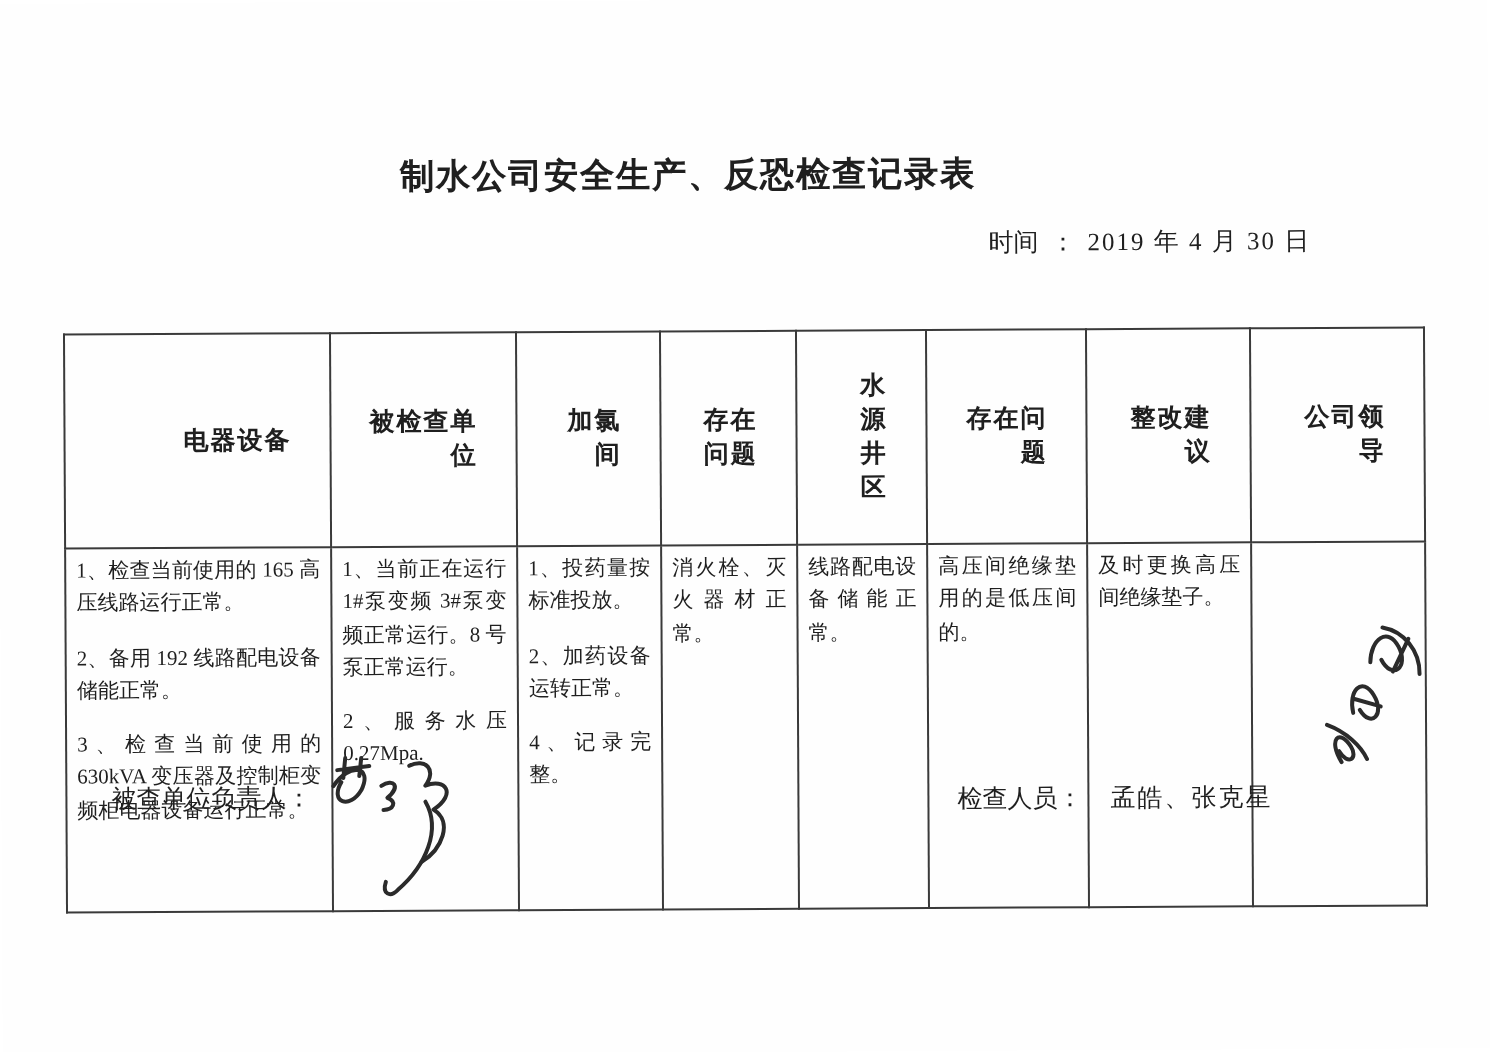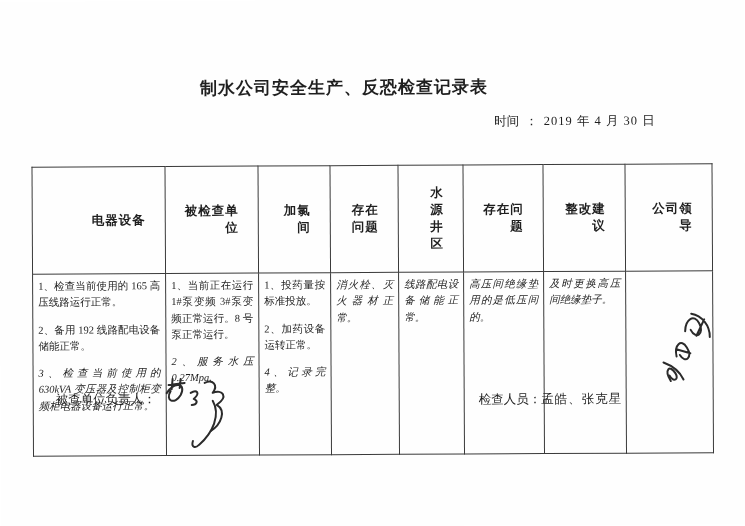--- a/index.html
+++ b/index.html
@@ -43,26 +43,26 @@
     font-size:12.5px;font-weight:bold;letter-spacing:1px;
     padding:19px;
   }
   table.record td{
     height:173px;
     font-size:10.5px;line-height:1.55;
     padding:4px 5px 4px 5px;
     text-align:justify;
   }
   table.record td p{margin:0 0 11px 0;}
-  table.record td p:last-child{margin-bottom:0;font-style:italic;}
+  table.record td p:last-child{margin-bottom:0;}
 
   .footer-row{position:absolute;top:386px;left:0;width:745px;font-size:12.5px;}
   .footer-left{position:absolute;left:55px;top:4px;white-space:nowrap;}
   .footer-right{position:absolute;left:478px;top:6px;white-space:nowrap;}
-  .footer-right .names{letter-spacing:1px;}
+  .footer-right .names{margin-left:14px;letter-spacing:1px;}
 
   .sig{position:absolute;}
   .sig svg{display:block;}
   .sig path{fill:none;stroke:#2b2b2b;stroke-width:2;stroke-linecap:round;stroke-linejoin:round;}
   .sig-leader{top:52px;left:14px;transform:rotate(-58deg);}
   .sig-unit-head{top:374px;left:158px;}
   .leader-cell{position:relative;}
 </style>
 </head>
 <body>

